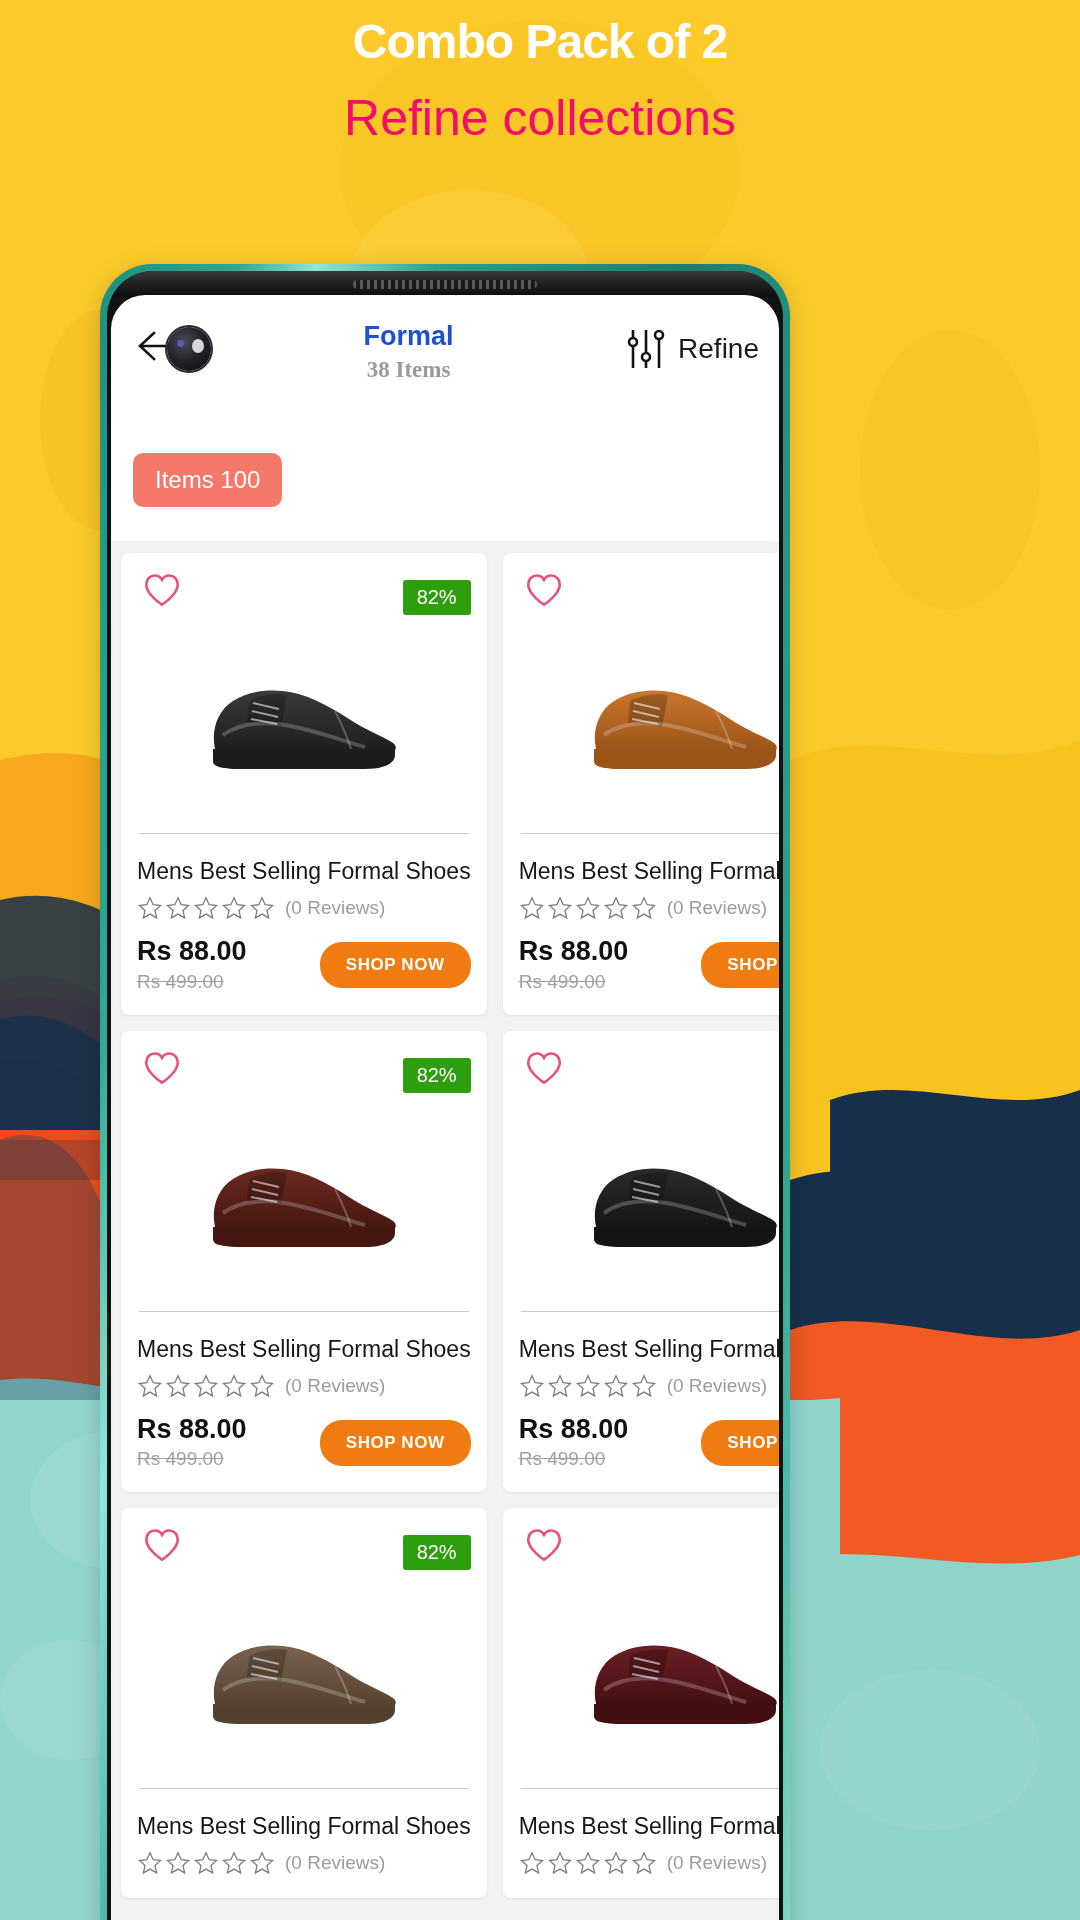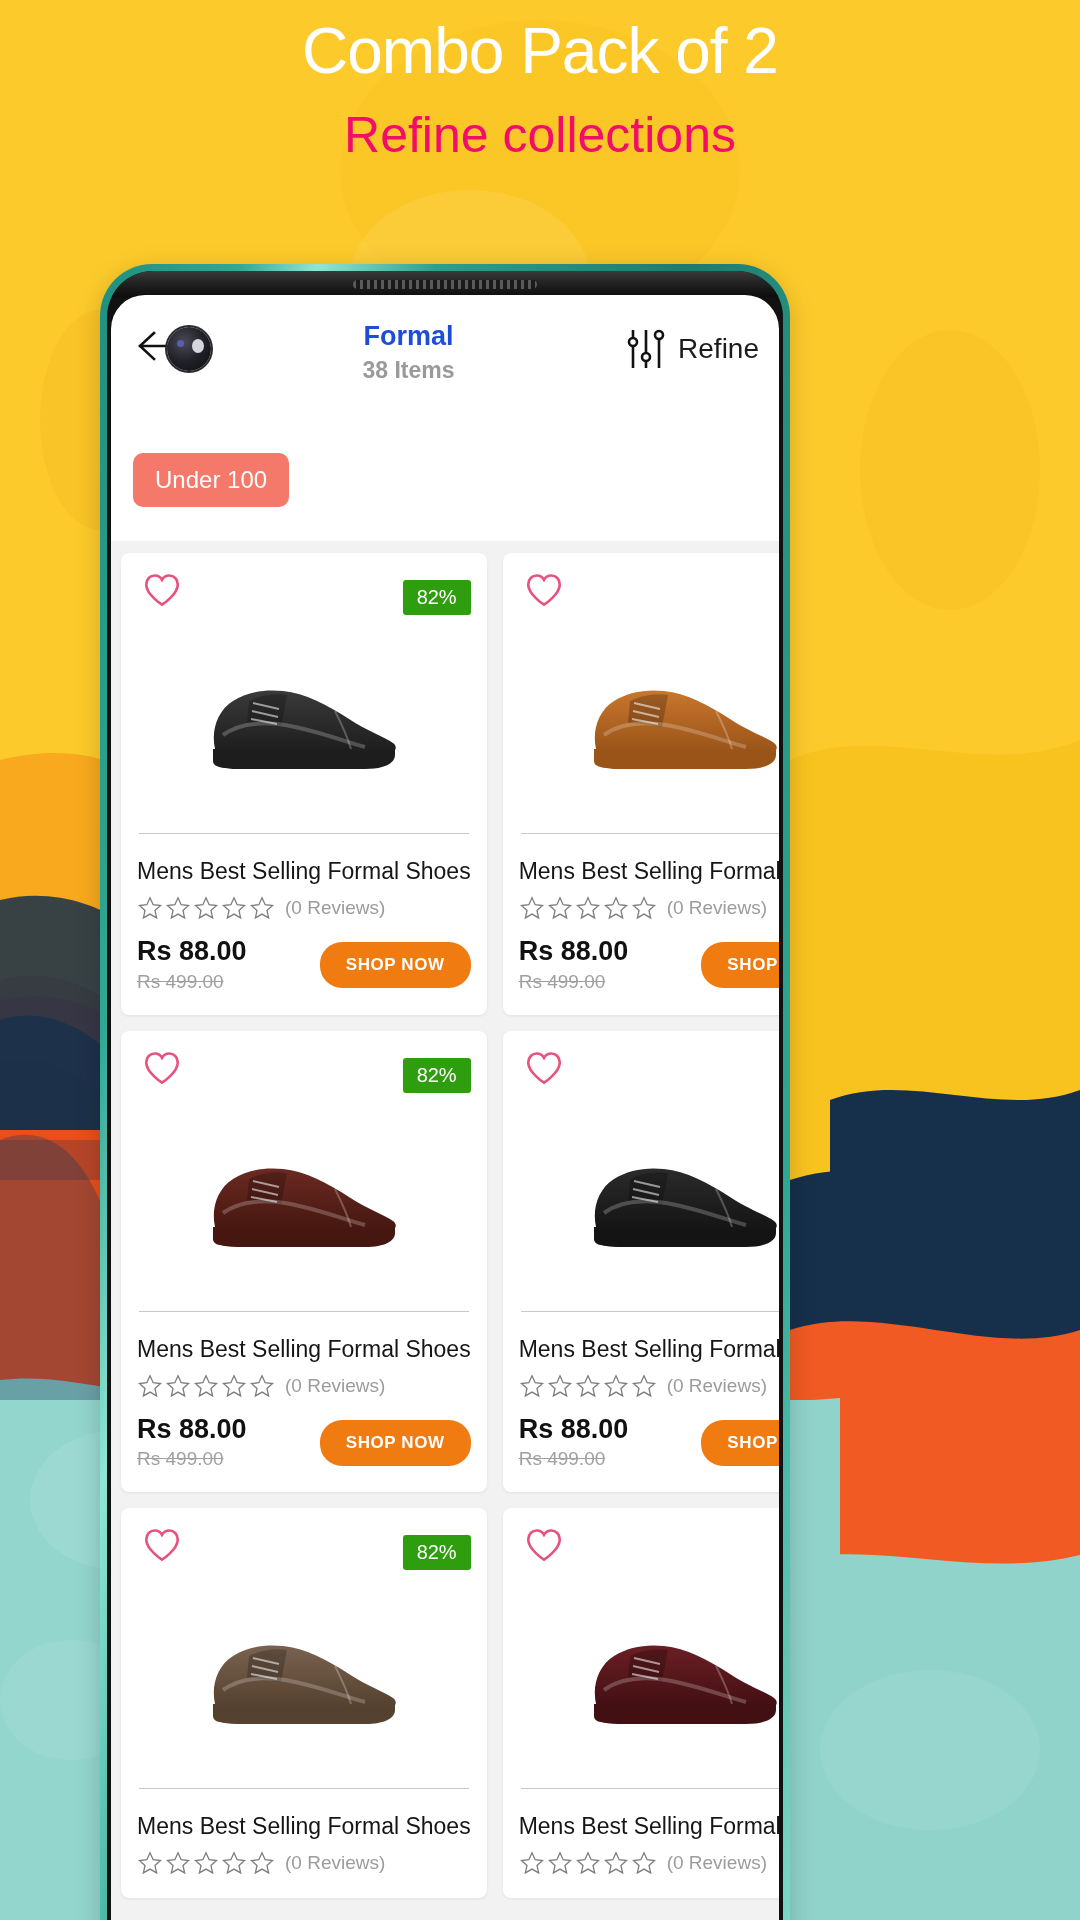--- a/index.html
+++ b/index.html
@@ -20,22 +20,22 @@
 
   
   .headline-wrap {
     position: absolute;
     top: 0; left: 0; right: 0;
     text-align: center;
     padding-top: 16px;
     z-index: 5;
   }
   .headline-main {
-    font-size: 64px;
-    font-weight: normal;
+    font-size: 48px;
+    font-weight: bold;
     color: #ffffff;
     letter-spacing: -1px;
     line-height: 1.1;
   }
   .headline-sub {
     font-size: 50px;
     color: #F20D6B;
     line-height: 1.25;
     margin-top: 18px;
   }
@@ -128,20 +128,21 @@
     font-size: 27px;
     font-weight: bold;
     color: #1d4ed8;
     line-height: 1.15;
   }
   .header-sub {
     font-size: 23px;
     color: #9a9a9a;
     font-weight: bold;
     margin-top: 5px;
+    font-family: Liberation Serif, serif;
   }
   .refine-btn {
     flex: 0 0 auto;
     display: flex;
     align-items: center;
     gap: 12px;
     padding-top: 6px;
     padding-right: 2px;
   }
   .refine-label {
@@ -326,21 +327,21 @@
               <line x1="33" y1="3" x2="33" y2="41" stroke="#111" stroke-width="2.6"></line>
               <circle cx="7" cy="15" r="4" fill="#fff" stroke="#111" stroke-width="2.6"></circle>
               <circle cx="20" cy="30" r="4" fill="#fff" stroke="#111" stroke-width="2.6"></circle>
               <circle cx="33" cy="8" r="4" fill="#fff" stroke="#111" stroke-width="2.6"></circle>
             </svg>
             <span class="refine-label">Refine</span>
           </div>
         </div>
 
         <div class="chips-row">
-          <span class="chip">Under 100</span>
+          <span class="chip">Items 100</span>
         </div>
 
         <div class="grid-area">
           <div class="grid" id="grid">
   <div class="card">
     <div class="card-top">
       <span class="heart">
         <svg width="38" height="34" viewBox="0 0 24 22">
           <path d="M12 20.5 C12 20.5 1.8 13.9 1.8 7.4 C1.8 4.0 4.3 1.6 7.3 1.6 C9.5 1.6 11.2 2.9 12 4.4 C12.8 2.9 14.5 1.6 16.7 1.6 C19.7 1.6 22.2 4.0 22.2 7.4 C22.2 13.9 12 20.5 12 20.5 Z" fill="none" stroke="#E8527E" stroke-width="1.7"></path>
         </svg>

